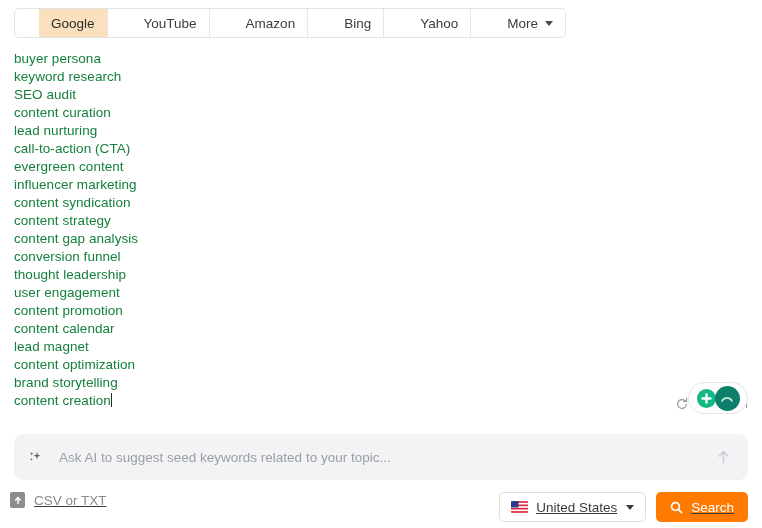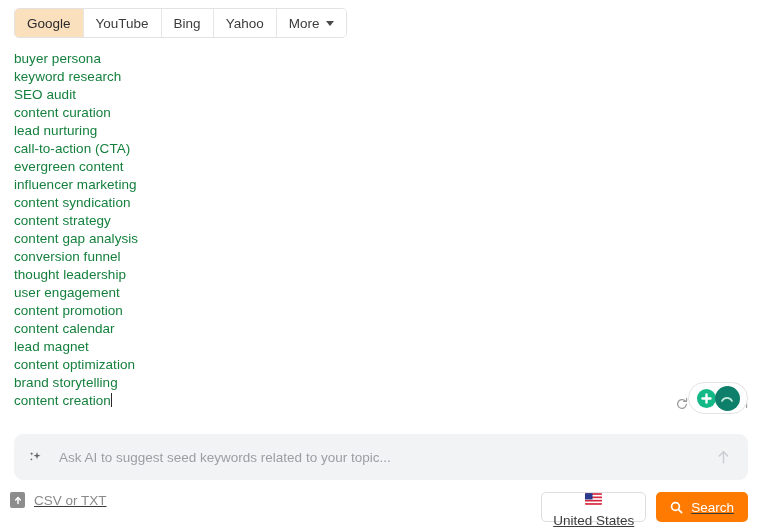--- a/index.html
+++ b/index.html
@@ -35,20 +35,21 @@
     justify-content: center;
     padding: 0 12px;
     height: 28px;
     font-size: 13.5px;
     color: #3c3c3c;
     background: #ffffff;
     border-right: 1px solid #e6e6e6;
     cursor: pointer;
     white-space: nowrap;
     box-sizing: border-box;
+    margin-left: 24px;
   }
   .tab:last-child { border-right: none; justify-content: center; }
   .tab.active {
     background: #fbe0be;
     color: #2b2b2b;
   }
   .tab .caret {
     display: inline-block;
     margin-left: 7px;
     width: 0; height: 0;
@@ -217,21 +218,20 @@
     display: flex;
     align-items: center;
     gap: 8px;
     height: 30px;
     padding: 0 11px;
     border: 1px solid #dedede;
     border-radius: 5px;
     background: #fff;
     cursor: pointer;
     box-sizing: border-box;
-    flex-direction: column;
   }
   .flag { width: 17px; height: 12px; display:block; flex:none; border-radius:1px; }
   .country-label { font-size: 13.5px; color: #3b3b3b; white-space: nowrap; }
   .country-caret {
     width: 0; height: 0;
     border-left: 4.5px solid transparent;
     border-right: 4.5px solid transparent;
     border-top: 5px solid #3b3b3b;
     margin-left: 1px;
   }
@@ -254,20 +254,23 @@
 </style>
 </head>
 <body>
 
 <div class="tabbar">
   <div class="tab active">
     <span>Google</span>
   </div>
   <div class="tab">
     <span>YouTube</span>
+  </div>
+  <div class="tab">
+    <span>Amazon</span>
   </div>
   <div class="tab">
     <span>Bing</span>
   </div>
   <div class="tab">
     <span>Yahoo</span>
   </div>
   <div class="tab">
     <span>More</span>
     <span class="caret"></span>

